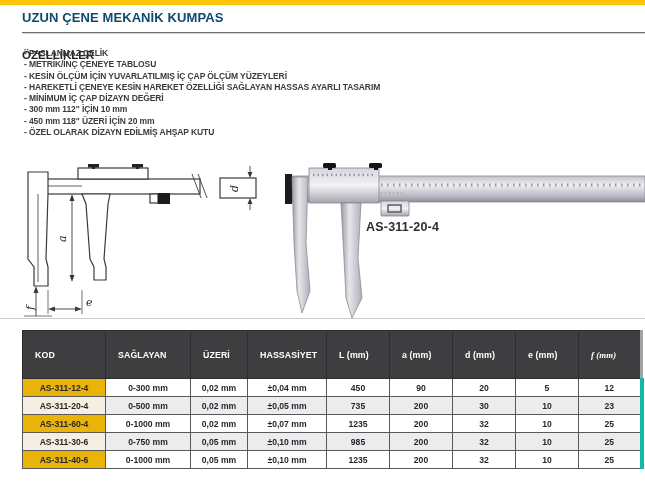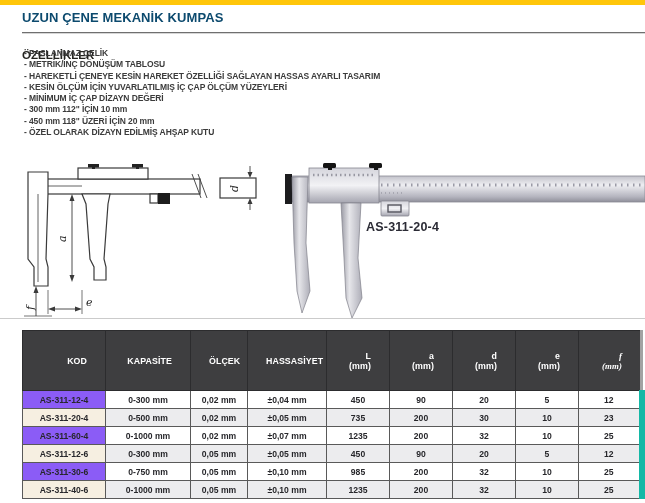--- a/index.html
+++ b/index.html
@@ -38,52 +38,52 @@
     font-size:12.5px;font-weight:bold;color:#2b2b35;letter-spacing:.2px;
   }
   .pre-table-rule{left:0;top:318px;width:645px;height:1px;background:#cbcbcb;}
   .spec-table{
     left:22px;top:330px;width:619px;
     border-collapse:collapse;table-layout:fixed;
     font-size:8.6px;
   }
   .spec-table th{
     background:#3e3e40;color:#ffffff;font-weight:bold;
-    height:23px;padding:18px;text-align:right;
+    height:23px;padding:12px;text-align:left;
     border:1px solid #2c2c2e;border-left:1px solid #7b7b7d;
     font-size:8.8px;letter-spacing:.1px;
   }
   .spec-table th:first-child{border-left:1px solid #2c2c2e;}
   .spec-table th:last-child{border-right:3px solid #a3a3a3;font-style:italic;font-family:Liberation Serif, serif;}
   .spec-table td{
     height:17px;padding:0;text-align:center;
     border:1px solid #595959;
     color:#27272b;font-weight:bold;background:#ffffff;
   }
-  .spec-table td.kod{background:#8b5cf6;}
+  .spec-table td.kod{background:#eab308;}
   .spec-table tbody tr:nth-child(even) td{background:#ECECEE;}
   .spec-table tbody tr:nth-child(even) td.kod{background:#F6EFE1;}
-  .spec-table td:last-child{border-right:6px solid #14b8a6;}
+  .spec-table td:last-child{border-right:4px solid #14b8a6;}
   .dim-label{font-family:"DejaVu Serif", serif;font-style:italic;font-size:11px;fill:#222;}
 </style>
 </head>
 <body>
 
 <div class="abs top-bar"></div>
 
 <div class="abs page-title">UZUN ÇENE MEKANİK KUMPAS</div>
 <div class="abs title-rule"></div>
 
 <div class="abs section-heading">ÖZELLİKLER</div>
 
 <ul class="abs features-list">
     <li>- PASLANMAZ ÇELİK</li>
-    <li>- METRİK/İNÇ DÖNÜŞÜM TABLOSU</li>
+    <li>- METRİK/İNÇ ÇENEYE TABLOSU</li>
+    <li>- KESİN ÖLÇÜM İÇİN YUVARLATILMIŞ  İÇ ÇAP ÖLÇÜM YÜZEYLERİ</li>
     <li>- HAREKETLİ ÇENEYE KESİN HAREKET ÖZELLİĞİ SAĞLAYAN HASSAS AYARLI TASARIM</li>
-    <li>- KESİN ÖLÇÜM İÇİN YUVARLATILMIŞ  İÇ ÇAP ÖLÇÜM YÜZEYLERİ</li>
     <li>- MİNİMUM İÇ ÇAP DİZAYN DEĞERİ</li>
     <li>- 300 mm 112" İÇİN 10 mm</li>
     <li>- 450 mm 118" ÜZERİ İÇİN 20 mm</li>
     <li>- ÖZEL OLARAK DİZAYN EDİLMİŞ AHŞAP KUTU</li>
   </ul>
 
 <svg class="abs drawing-svg" width="272" height="162" viewBox="0 0 272 162">
   <g stroke="#3a3a3a" stroke-width="1.2" fill="#ffffff" stroke-linejoin="miter">
 
     <rect x="18" y="15" width="160" height="15"></rect>
@@ -194,22 +194,22 @@
       <col style="width:79px">
     <col style="width:63px">
       <col style="width:63px">
       <col style="width:63px">
       <col style="width:63px">
       <col style="width:63px">
   </colgroup>
   <thead>
       <tr>
         <th>KOD</th>
-        <th>KAPASİTE</th>
-        <th>ÖLÇEK</th>
+        <th>SAĞLAYAN</th>
+        <th>ÜZERİ</th>
         <th>HASSASİYET</th>
         <th>L (mm)</th>
         <th>a (mm)</th>
         <th>d (mm)</th>
         <th>e (mm)</th>
         <th>f (mm)</th>
       </tr>
     </thead>
   <tbody>
       <tr>
@@ -239,31 +239,20 @@
         <td>0-1000 mm</td>
         <td>0,02 mm</td>
         <td>±0,07 mm</td>
         <td>1235</td>
         <td>200</td>
         <td>32</td>
         <td>10</td>
         <td>25</td>
       </tr>
       <tr>
-        <td class="kod">AS-311-12-6</td>
-        <td>0-300 mm</td>
-        <td>0,05 mm</td>
-        <td>±0,05 mm</td>
-        <td>450</td>
-        <td>90</td>
-        <td>20</td>
-        <td>5</td>
-        <td>12</td>
-      </tr>
-      <tr>
         <td class="kod">AS-311-30-6</td>
         <td>0-750 mm</td>
         <td>0,05 mm</td>
         <td>±0,10 mm</td>
         <td>985</td>
         <td>200</td>
         <td>32</td>
         <td>10</td>
         <td>25</td>
       </tr>

